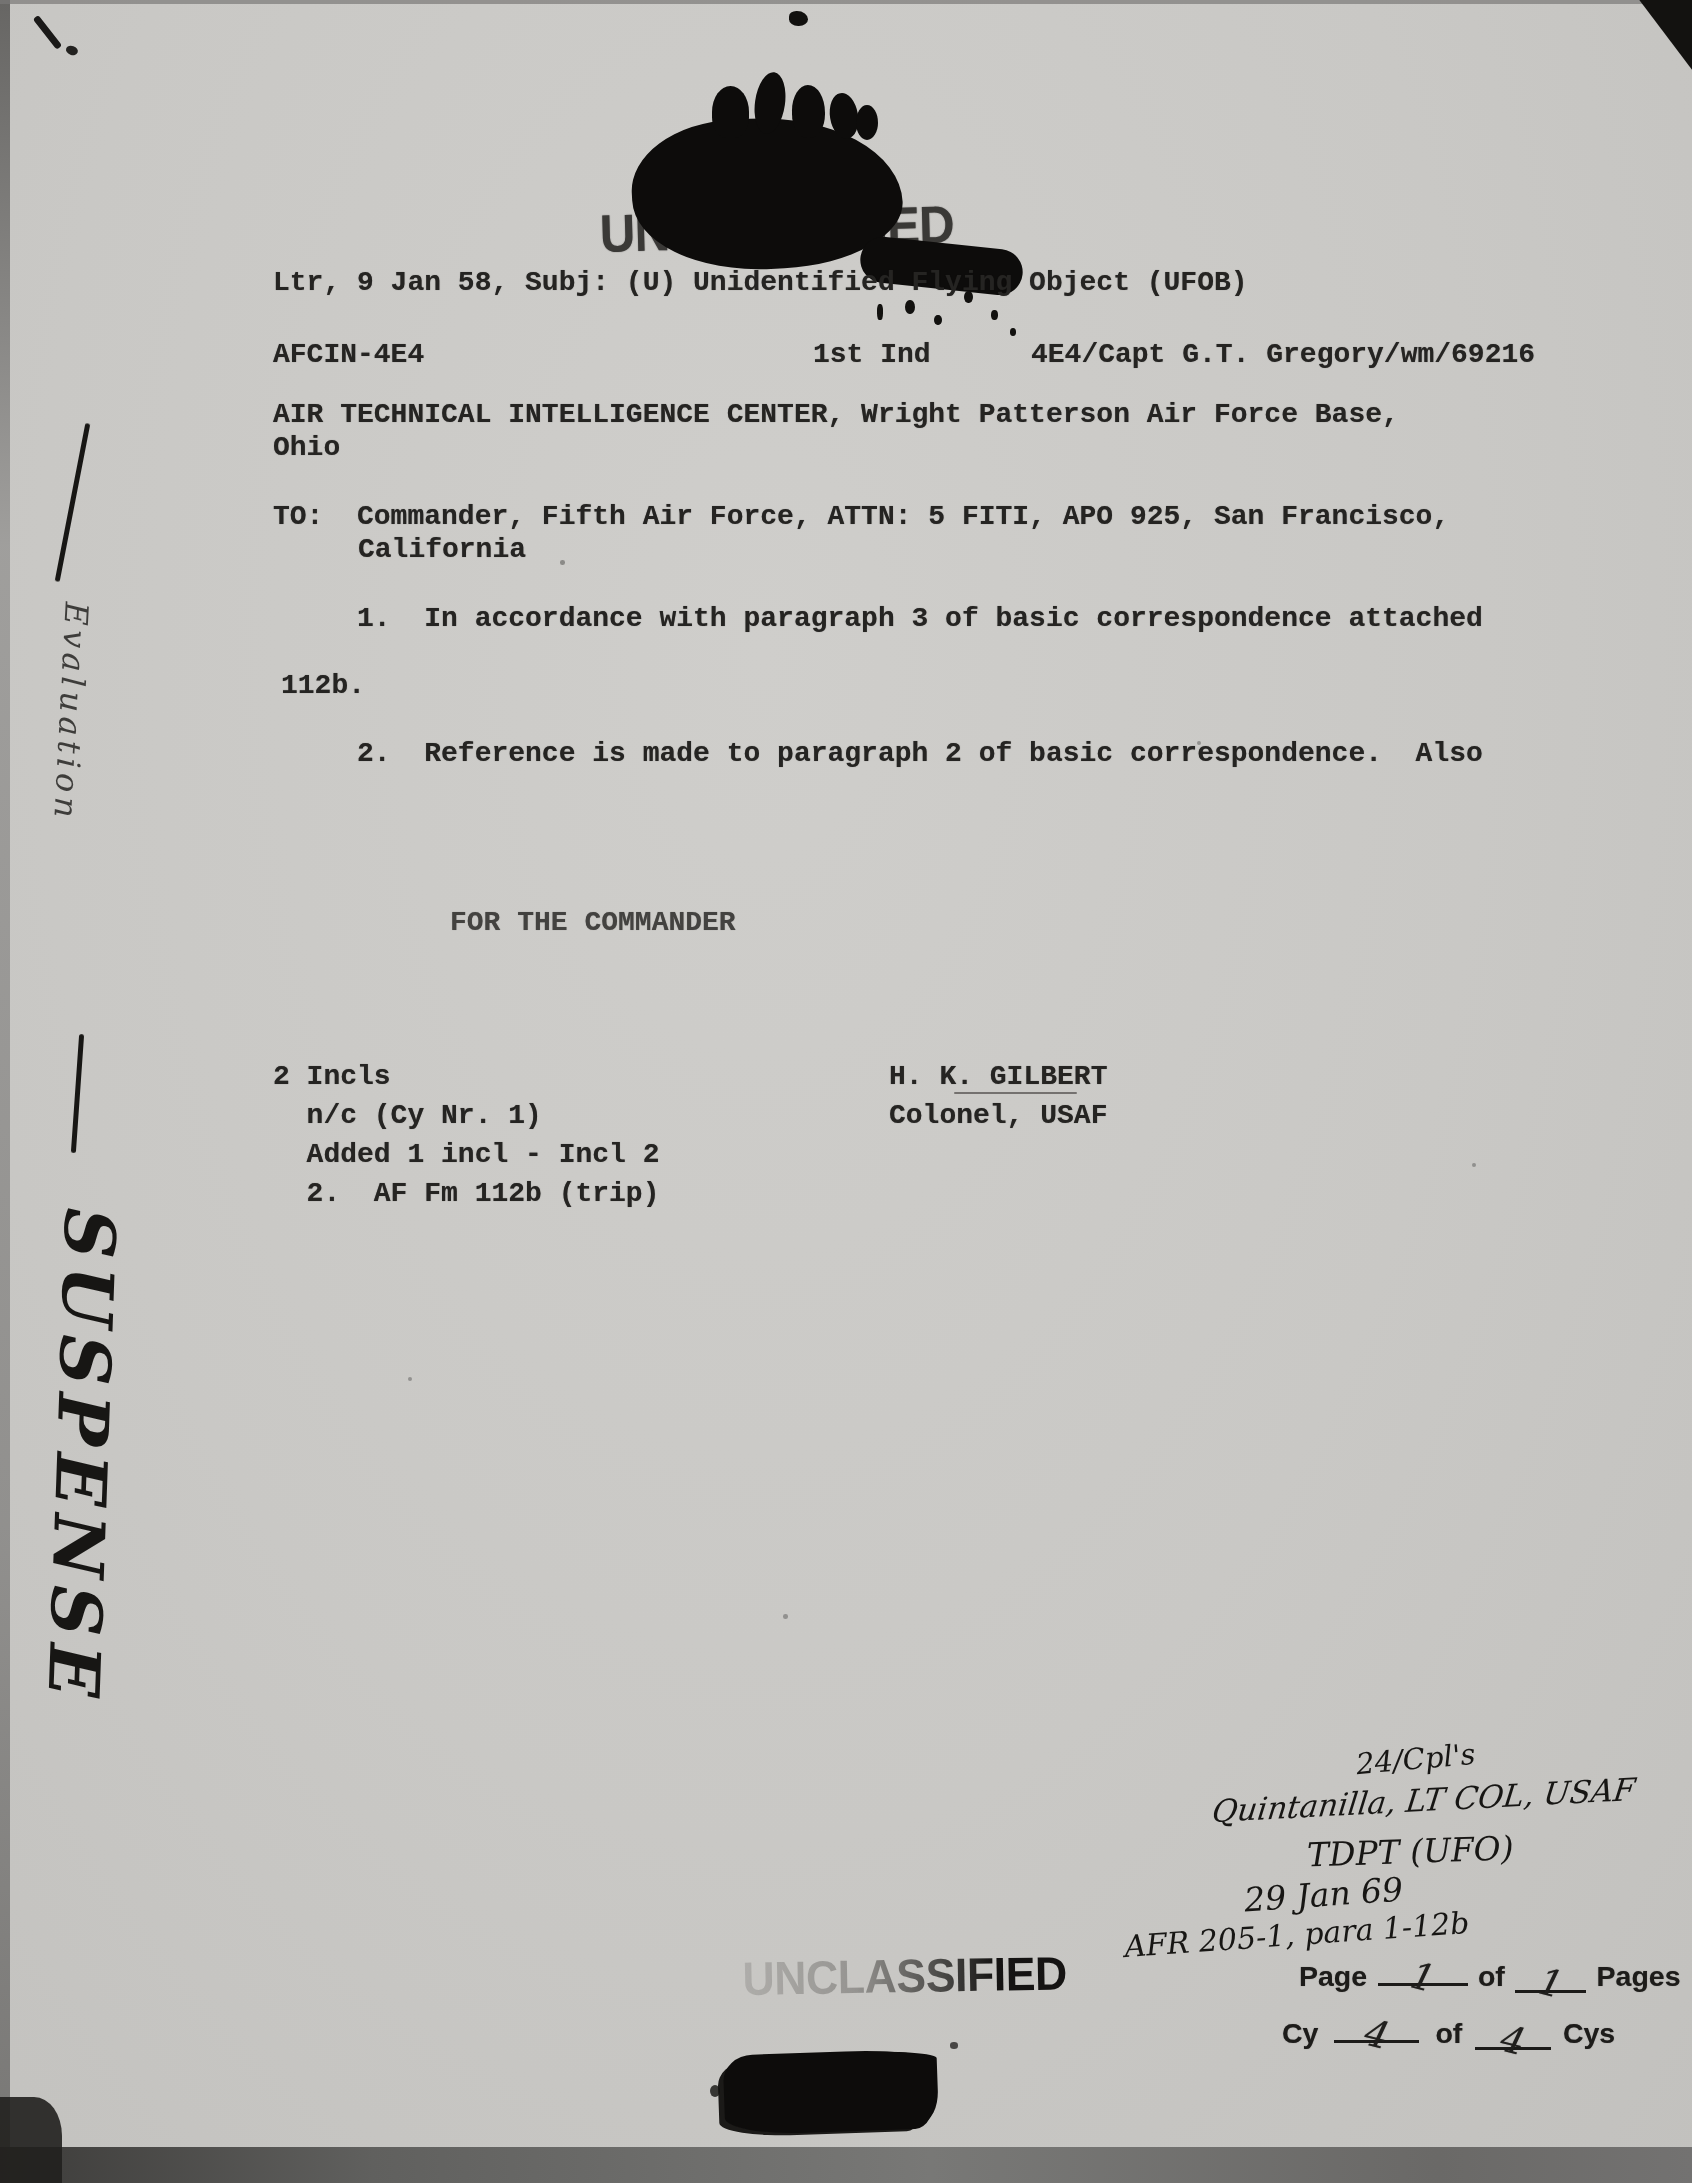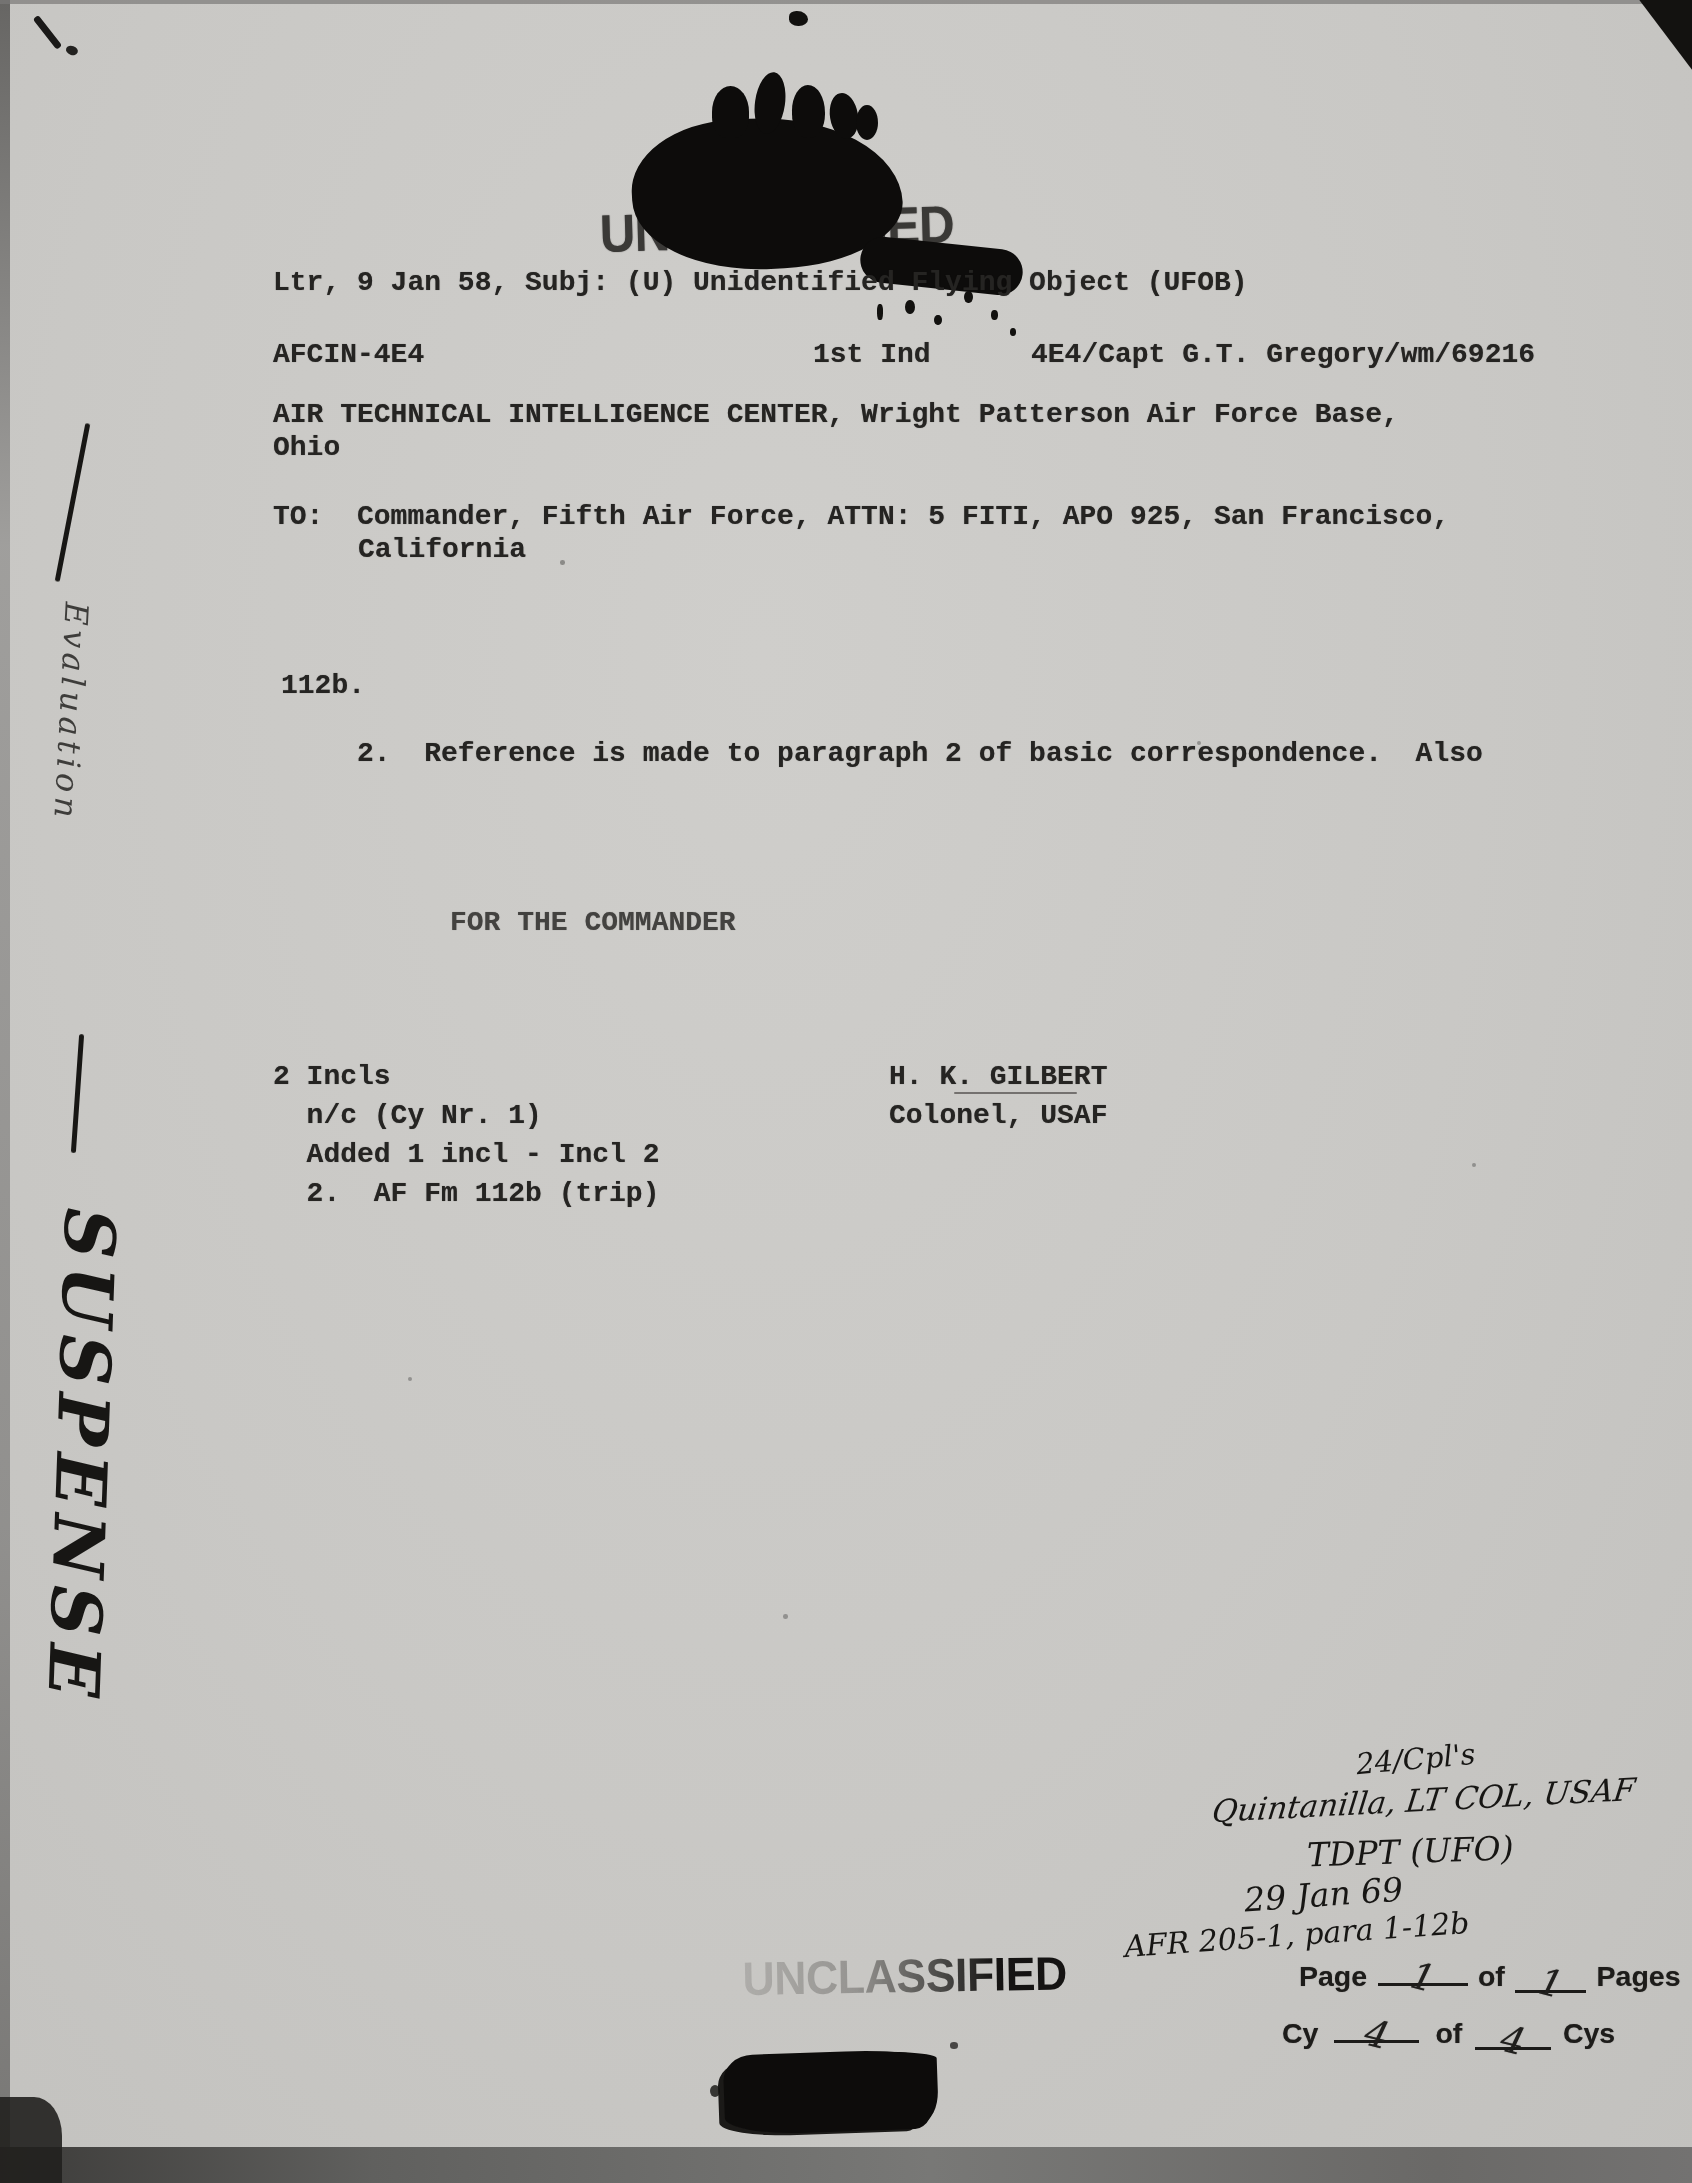--- a/index.html
+++ b/index.html
@@ -73,20 +73,21 @@
   <span class="typed" style="left:273px;top:338px;">AFCIN-4E4</span>
   <span class="typed" style="left:813px;top:338px;">1st Ind</span>
   <span class="typed" style="left:1031px;top:338px;">4E4/Capt G.T. Gregory/wm/69216</span>
 
   <span class="typed" style="left:273px;top:398px;">AIR TECHNICAL INTELLIGENCE CENTER, Wright Patterson Air Force Base,</span>
   <span class="typed" style="left:273px;top:431px;">Ohio</span>
 
   <span class="typed" style="left:273px;top:500px;">TO:  Commander, Fifth Air Force, ATTN: 5 FITI, APO 925, San Francisco,</span>
   <span class="typed" style="left:358px;top:533px;">California</span>
 
+  <span class="typed" style="left:273px;top:602px;">     1.  In accordance with paragraph 3 of basic correspondence attached</span>
   <span class="typed" style="left:281px;top:669px;">112b.</span>
 
   <span class="typed" style="left:273px;top:737px;">     2.  Reference is made to paragraph 2 of basic correspondence.  Also</span>
 
 
   <span class="typed faded" style="left:450px;top:906px;">FOR THE COMMANDER</span>
 
   <span class="typed" style="left:273px;top:1060px;">2 Incls</span>
   <span class="typed" style="left:273px;top:1099px;">  n/c (Cy Nr. 1)</span>
   <span class="typed" style="left:273px;top:1138px;">  Added 1 incl - Incl 2</span>

